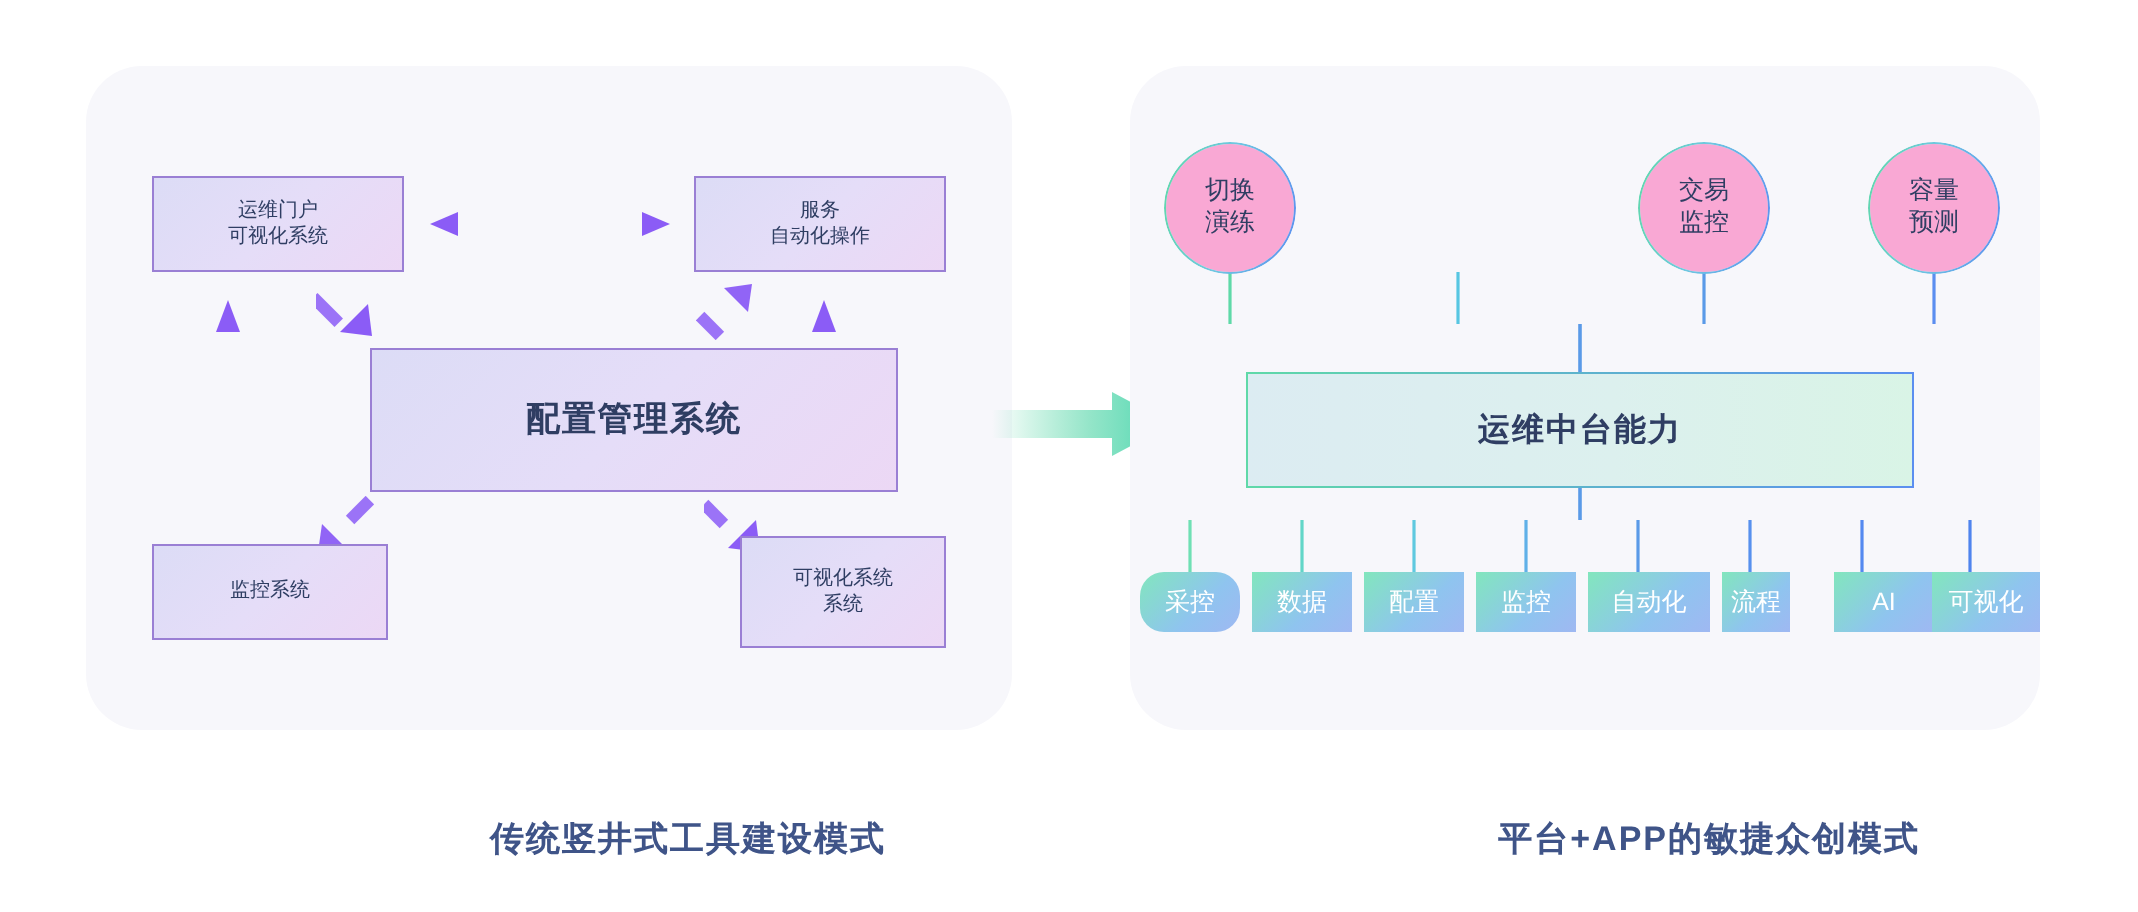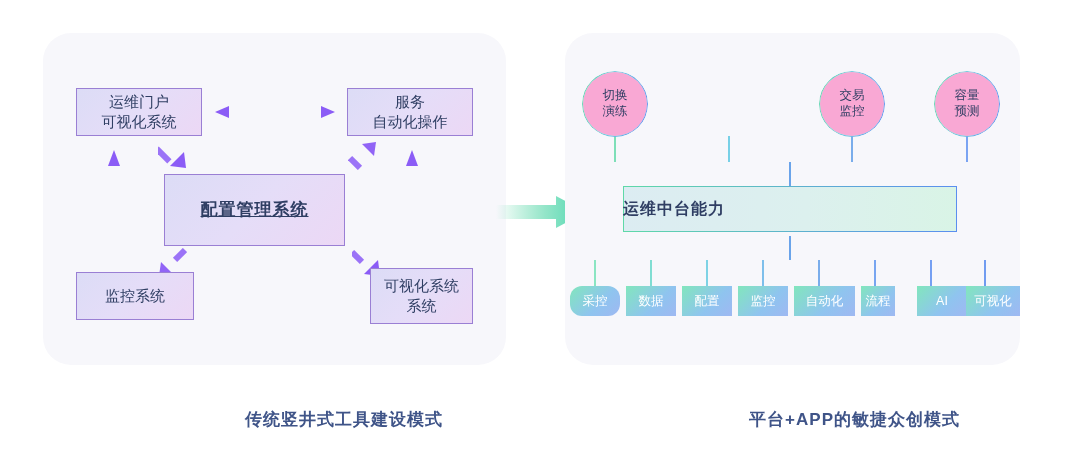--- a/index.html
+++ b/index.html
@@ -34,30 +34,30 @@
   .lbox {
     position: absolute;
     border: 1px solid #9a7fd4;
     background: linear-gradient(135deg, #dcdcf6 0%, #e5ddf8 50%, #ecd8f5 100%);
     color: #2f3e63;
     display: flex;
     align-items: center;
     justify-content: center;
     text-align: center;
     line-height: 1.35;
-    font-size: 15px;
+    font-size: 10px;
     box-sizing: border-box;
   }
   #lbox-portal  { left: 76px;  top: 88px;  width: 126px; height: 48px; }
   #lbox-service { left: 347px; top: 88px;  width: 126px; height: 48px; }
   #lbox-monitor { left: 76px;  top: 272px; width: 118px; height: 48px; }
   #lbox-auto    { left: 370px; top: 268px; width: 103px; height: 56px; }
   #lbox-cmdb {
-    left: 164px; top: 174px; width: 181px; height: 72px;
-    font-size: 17px; font-weight: bold; letter-spacing: 1px; text-decoration: underline;
+    left: 185px; top: 174px; width: 264px; height: 72px;
+    font-size: 17px; font-weight: bold; letter-spacing: 1px;
   }
 
   
   .arrow-h {
     position: absolute;
     left: 215px; top: 104px; width: 120px; height: 16px;
   }
   .arrow-up {
     position: absolute; width: 16px; height: 114px;
   }
@@ -102,23 +102,23 @@
     mask-composite: exclude;
   }
   .circle span { position: relative; z-index: 2; }
   #circle-0 { left: 583px;  top: 72px; }
   #circle-1 { left: 697px;  top: 72px; }
   #circle-2 { left: 820px;  top: 72px; }
   #circle-3 { left: 935px;  top: 72px; }
 
   #mid-bar {
     position: absolute;
-    left: 623px; top: 186px; width: 334px; height: 46px;
+    left: 623px; top: 186px; width: 334px; height: 58px;
     background: linear-gradient(90deg, #dcecf2 0%, #dcf0ee 55%, #d9f4e6 100%);
-    display: flex; align-items: center; 
+    display: flex; align-items: center; justify-content: center;
     font-size: 16px; font-weight: bold; color: #2f3e63; letter-spacing: 1px;
     box-sizing: border-box;
     position: absolute;
   }
   #mid-bar::before {
     content: "";
     position: absolute; inset: 0;
     padding: 1px;
     background: linear-gradient(90deg, #5fd9a8 0%, #5b8ef0 100%);
     -webkit-mask: linear-gradient(#000 0 0) content-box, linear-gradient(#000 0 0);

